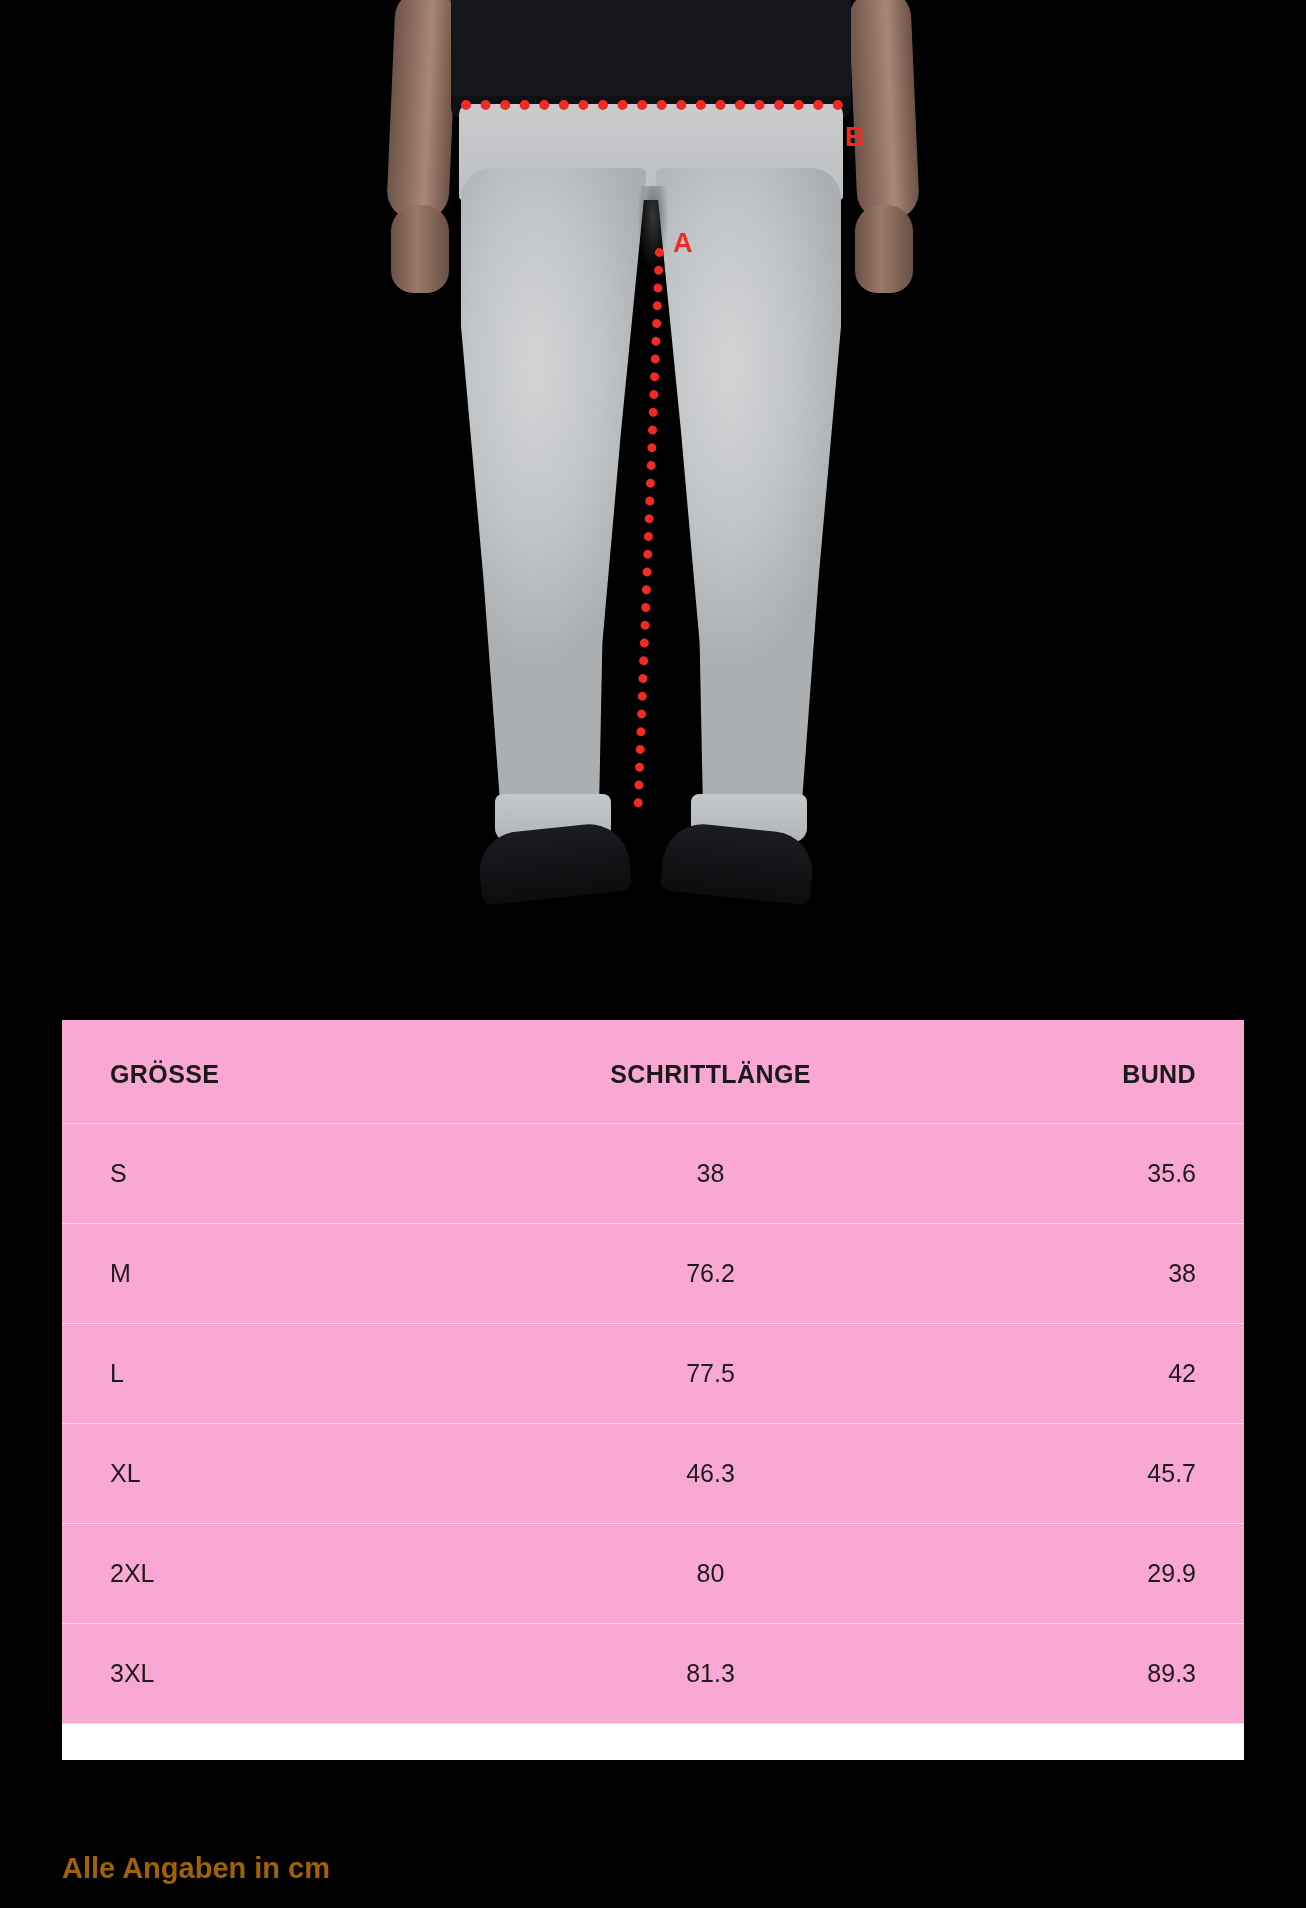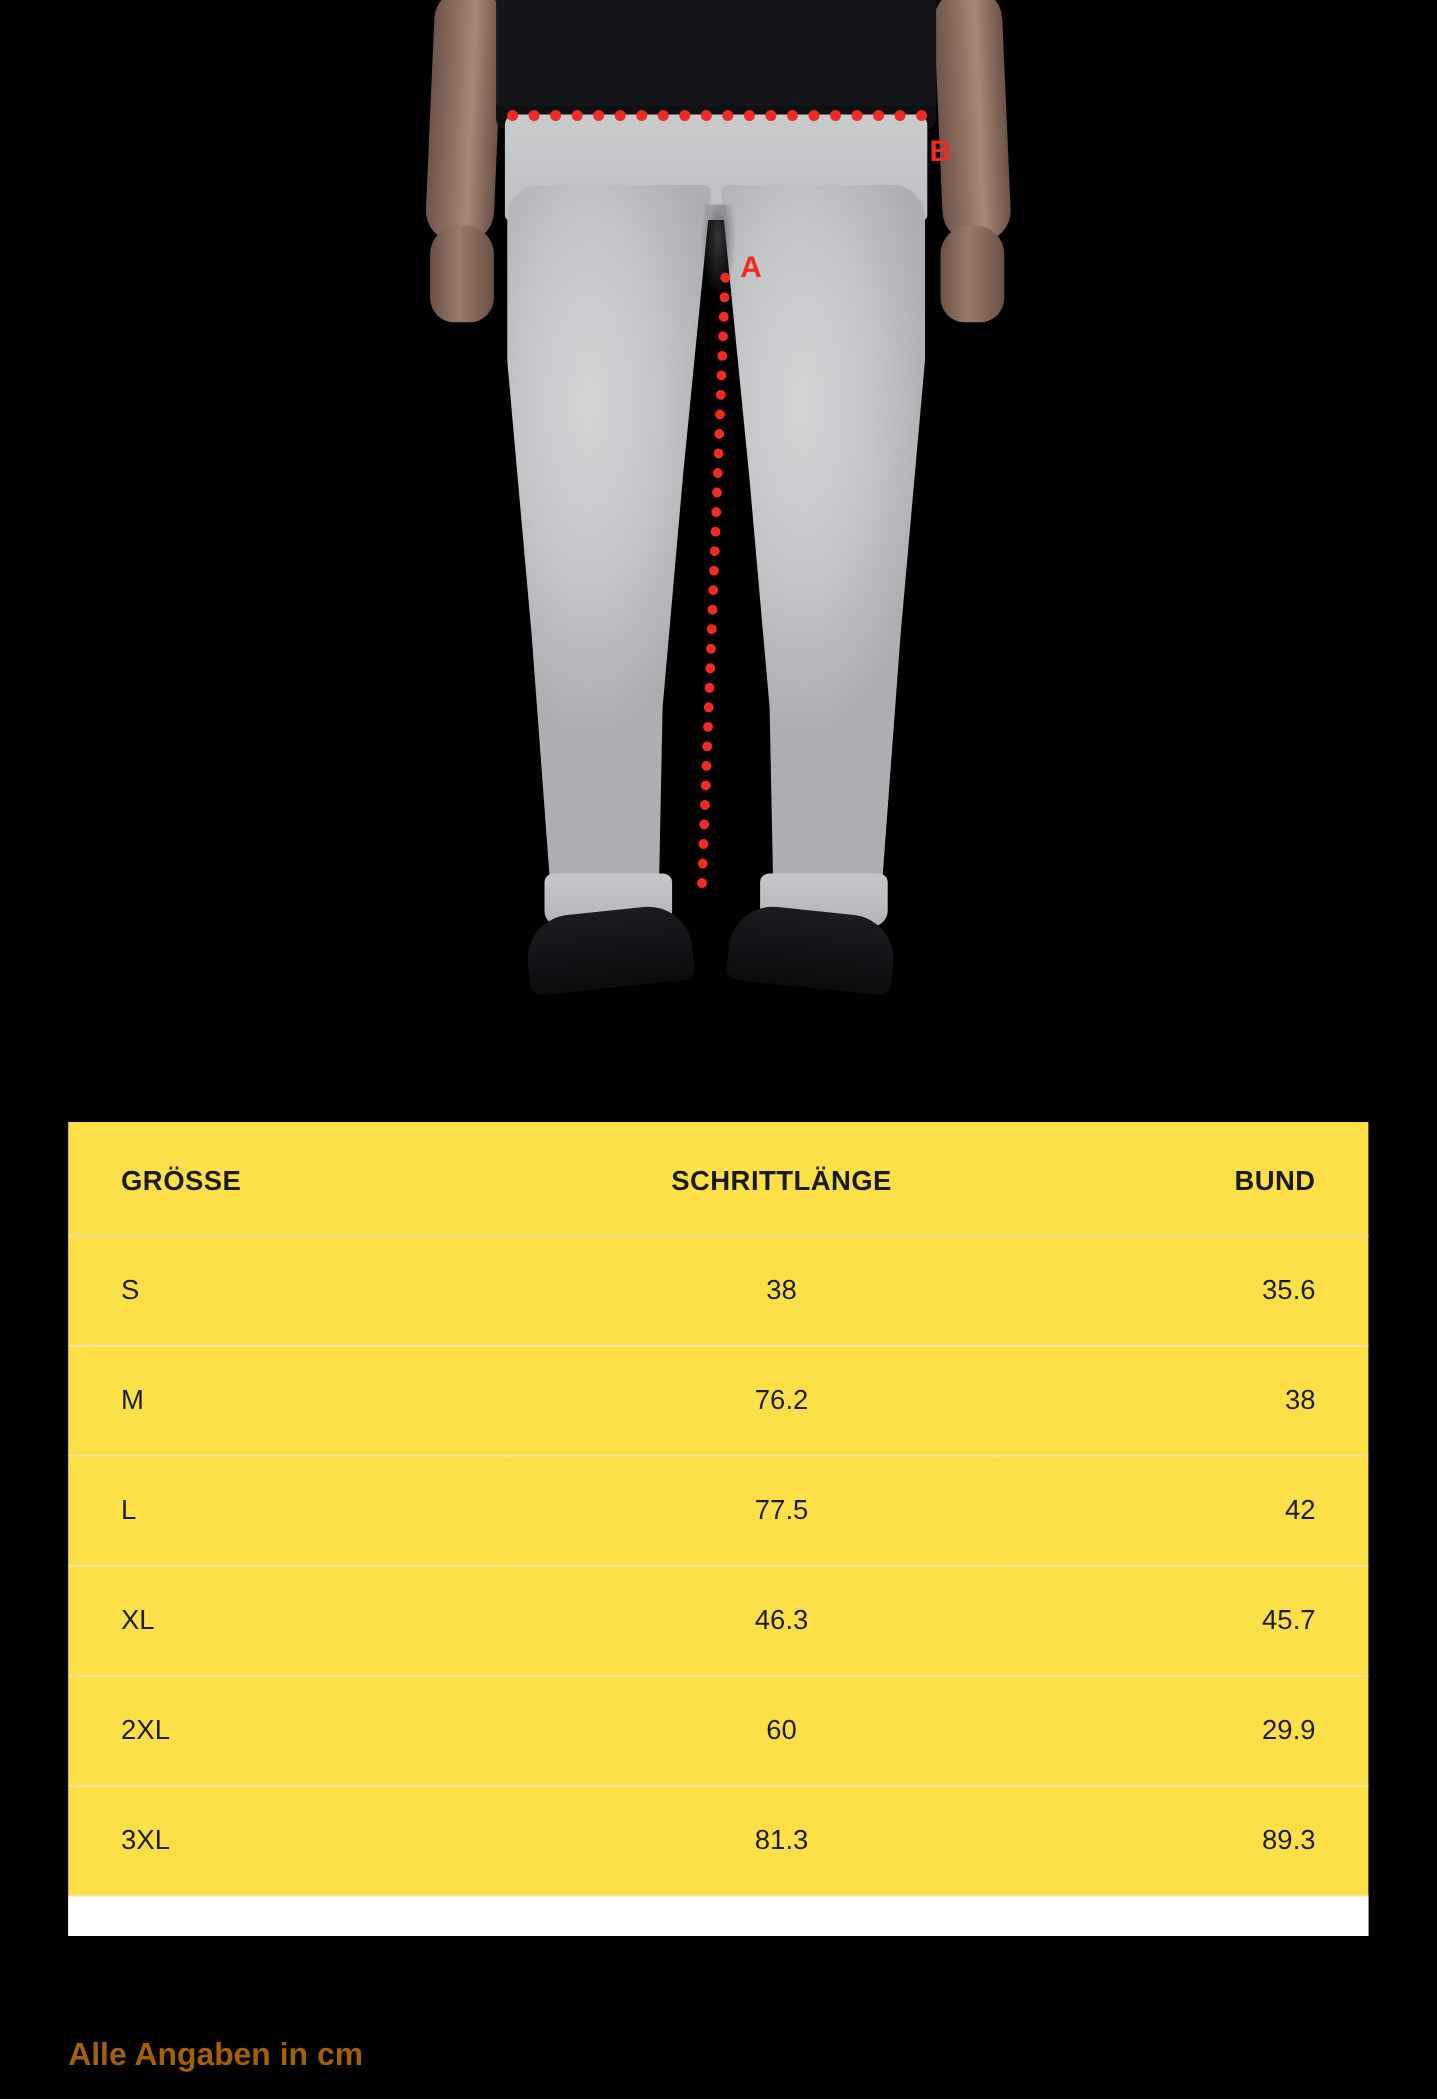--- a/index.html
+++ b/index.html
@@ -172,21 +172,21 @@
     transform: rotate(2.2deg);
     transform-origin: top center;
   }
 
   
   .table-card {
     position: absolute;
     left: 62px;
     top: 1020px;
     width: 1182px;
-    background: #fde047;
+    background: #f9a8d4;
     box-sizing: border-box;
   }
   table.size-table {
     width: 100%;
     border-collapse: collapse;
     table-layout: fixed;
   }
   table.size-table th {
     font-size: 25px;
     font-weight: bold;
@@ -283,21 +283,21 @@
         <td class="col-inseam">77.5</td>
         <td class="col-waist">42</td>
       </tr>
       <tr>
         <td class="col-size">XL</td>
         <td class="col-inseam">46.3</td>
         <td class="col-waist">45.7</td>
       </tr>
       <tr>
         <td class="col-size">2XL</td>
-        <td class="col-inseam">60</td>
+        <td class="col-inseam">80</td>
         <td class="col-waist">29.9</td>
       </tr>
       <tr>
         <td class="col-size">3XL</td>
         <td class="col-inseam">81.3</td>
         <td class="col-waist">89.3</td>
       </tr>
     </tbody>
   </table>
   <div class="table-tail"></div>

